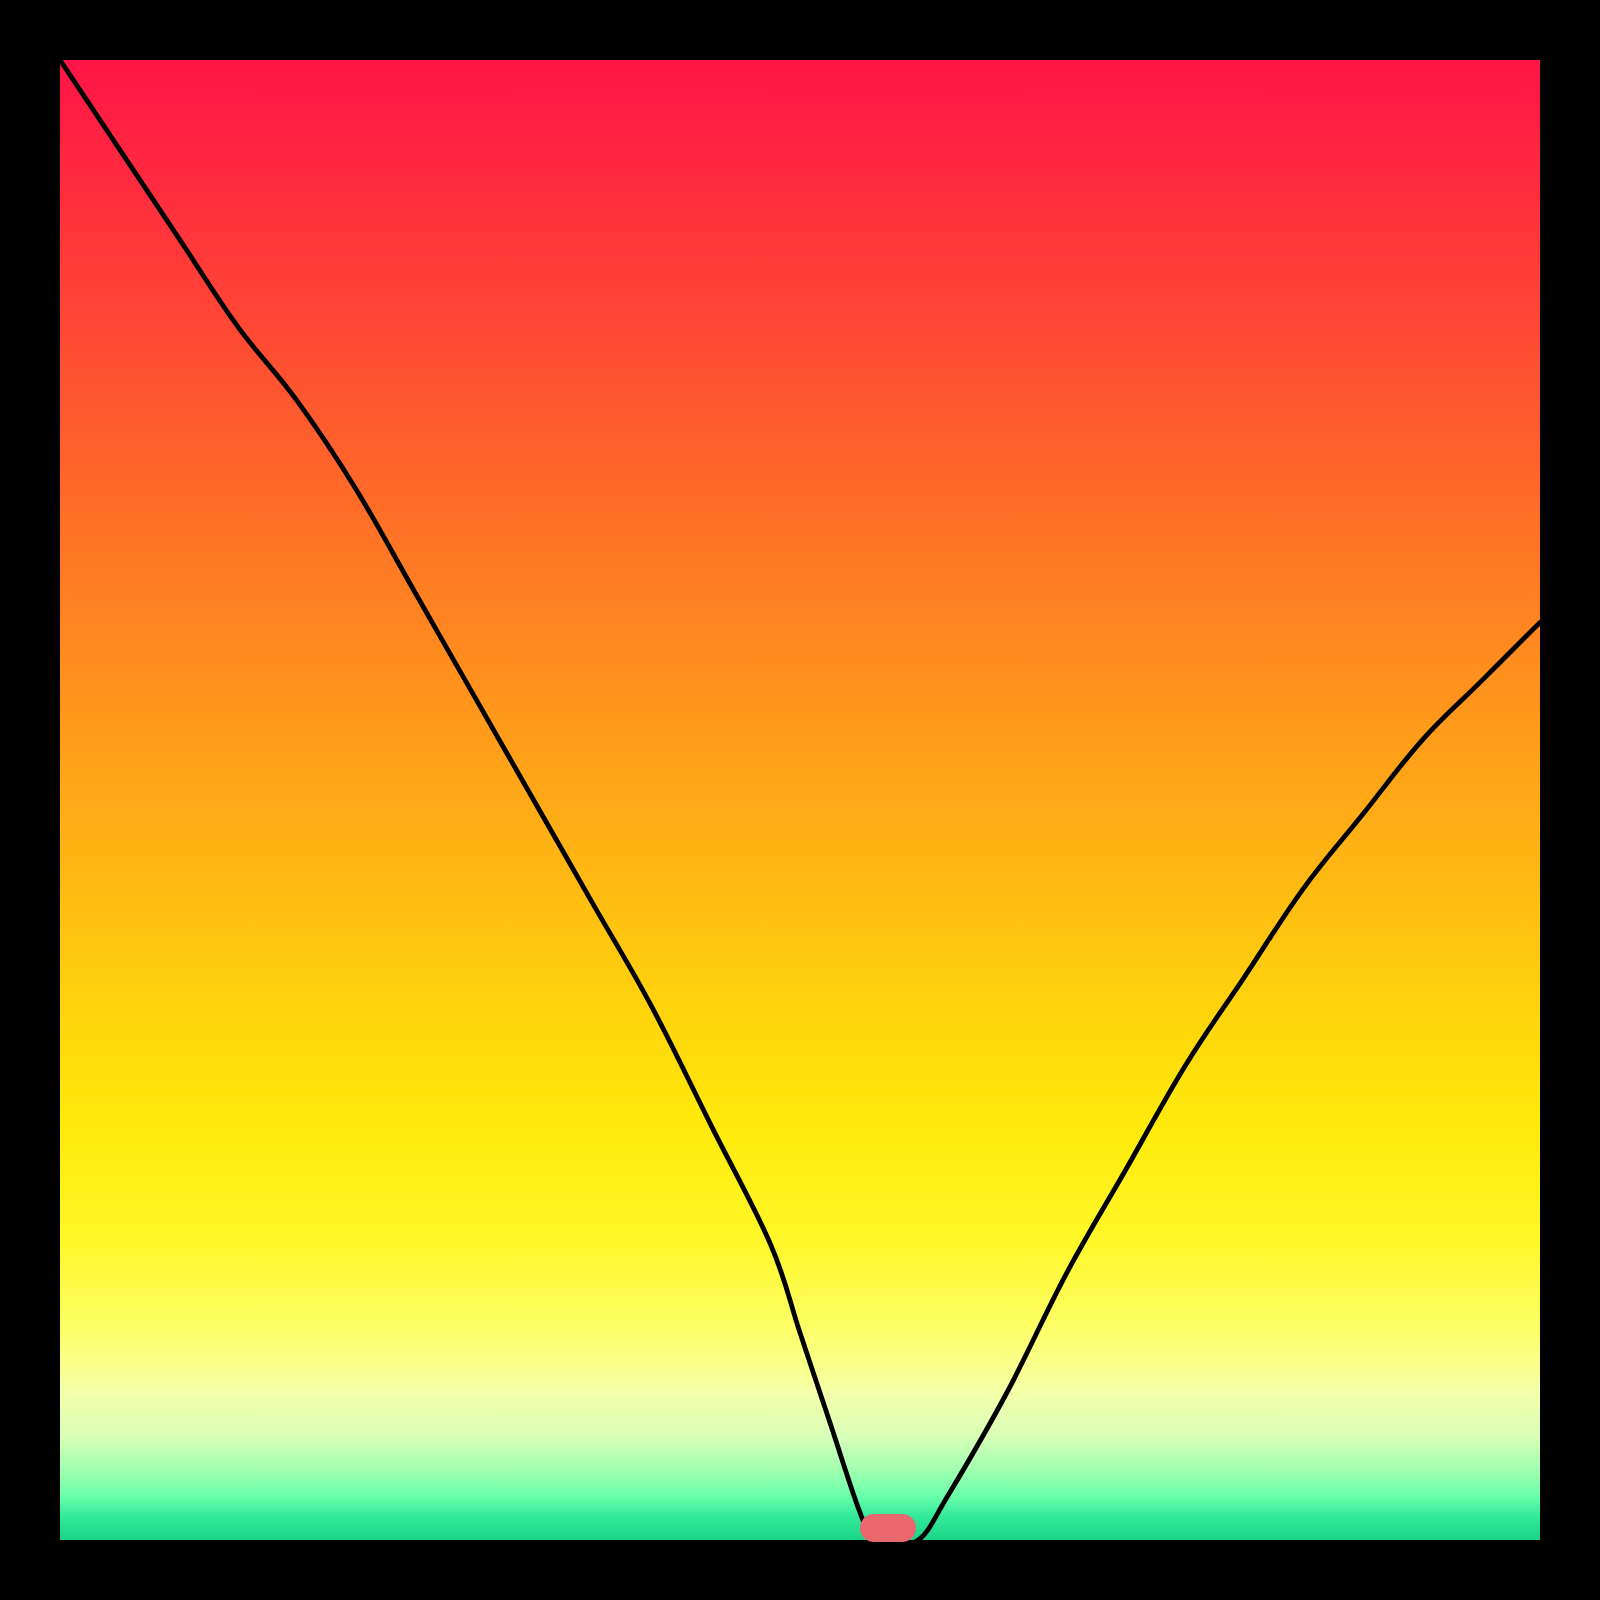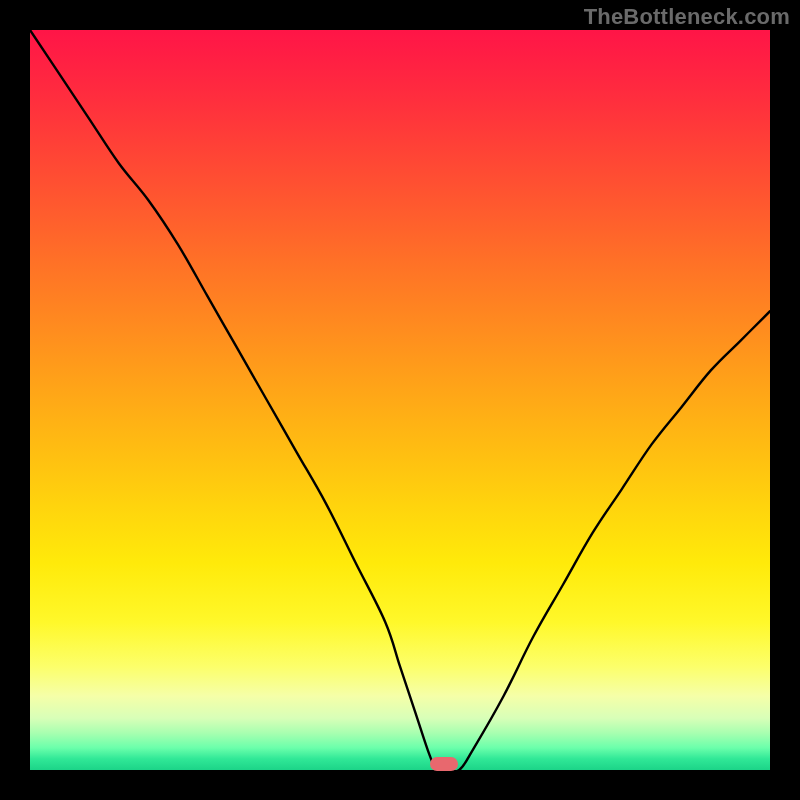--- a/index.html
+++ b/index.html
@@ -66,20 +66,19 @@
     height: 14px;
     border-radius: 7px;
     background: #e8686e;
     transform: translate(-50%, -50%);
   }
 </style>
 </head>
 <body>
 
 <div class="frame">
-  <div class="watermark">TheBottleneck.com</div>
   <div class="plot-area">
     <svg class="curve" viewBox="0 0 740 740" preserveAspectRatio="none">
       <path id="curve-path" d="M 0.00 0.00 C 5.33 7.99, 18.94 28.42, 29.60 44.40 C 40.26 60.38, 48.54 72.82, 59.20 88.80 C 69.86 104.78, 78.14 118.55, 88.80 133.20 C 99.46 147.85, 107.74 155.55, 118.40 170.20 C 129.06 184.85, 137.34 197.28, 148.00 214.60 C 158.66 231.92, 166.94 247.75, 177.60 266.40 C 188.26 285.05, 196.54 299.55, 207.20 318.20 C 217.86 336.85, 226.14 351.35, 236.80 370.00 C 247.46 388.65, 255.74 403.15, 266.40 421.80 C 277.06 440.45, 285.34 453.62, 296.00 473.60 C 306.66 493.58, 314.94 511.49, 325.60 532.80 C 336.26 554.11, 347.21 573.35, 355.20 592.00 C 363.19 610.65, 364.67 620.42, 370.00 636.40 C 375.33 652.38, 379.47 664.82, 384.80 680.80 C 390.13 696.78, 395.60 714.54, 399.60 725.20 C 403.60 735.86, 404.34 737.34, 407.00 740.00 C 409.66 742.66, 410.40 740.00, 414.40 740.00 C 418.40 740.00, 423.87 744.00, 429.20 740.00 C 434.53 736.00, 436.01 731.12, 444.00 717.80 C 451.99 704.48, 462.94 685.98, 473.60 666.00 C 484.26 646.02, 492.54 626.78, 503.20 606.80 C 513.86 586.82, 522.14 573.65, 532.80 555.00 C 543.46 536.35, 551.74 520.52, 562.40 503.20 C 573.06 485.88, 581.34 474.78, 592.00 458.80 C 602.66 442.82, 610.94 429.05, 621.60 414.40 C 632.26 399.75, 640.54 390.72, 651.20 377.40 C 661.86 364.08, 670.14 352.39, 680.80 340.40 C 691.46 328.41, 699.74 321.46, 710.40 310.80 C 721.06 300.14, 734.67 286.53, 740.00 281.20" fill="none" stroke="#000" stroke-width="2.4" stroke-linecap="round" stroke-linejoin="round"></path>
     </svg>
     <div class="marker" id="min-marker" style="left: 414.4px; top: 734px;"></div>
   </div>
 </div>
 
 </body></html>

